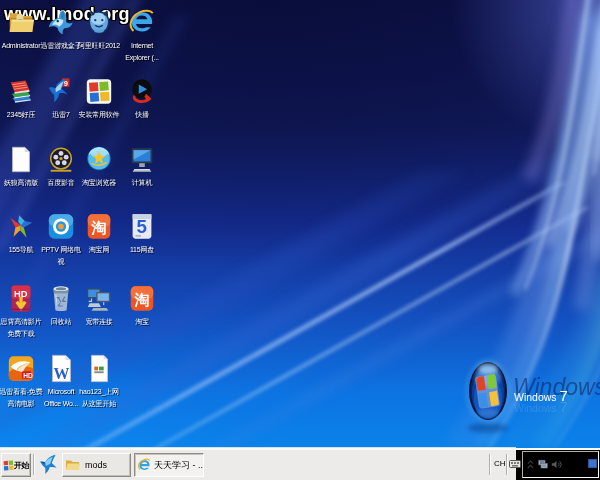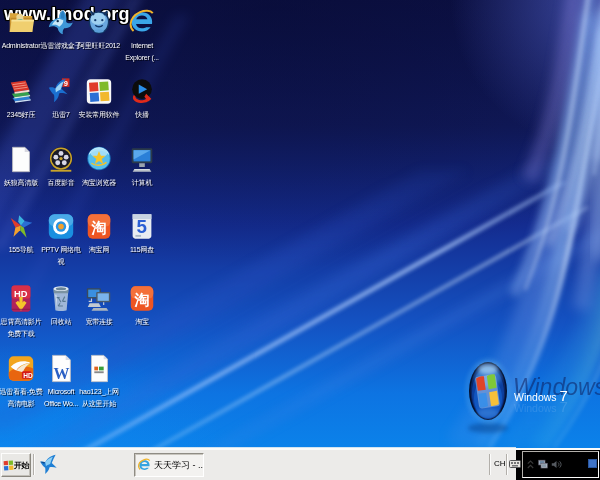--- a/index.html
+++ b/index.html
@@ -387,20 +387,27 @@
           </g>
         </svg>
         <span style="font-size:8px;letter-spacing:-0.5px;">开始</span>
       </div>
 <div class="sep" style="left:33px;"></div>
 <svg style="position:absolute;left:38px;top:5px;" width="22" height="22" viewBox="0 0 20 20">
 <path d="M2,8 C4,7.5 5,7.5 6.5,8.5 C8,5.5 11,2.5 16,1.5 C14.5,4 13.5,6.5 12.5,9 L17,13.5 C14,12.5 12,12.5 10.5,13 C10,15.5 8.5,17.5 6.5,19 C6.8,17 6.8,15 6.5,13.5 C5,12.5 3.5,10.5 2,8 Z" fill="#1f7fd4"></path>
 <path d="M6.5,8.5 C8,6.5 10.5,4.5 13.5,3.5 C12.5,5.8 11.8,7.8 11,10 C9.5,10.5 8,11.2 7.2,12 C7,10.8 6.8,9.5 6.5,8.5 Z" fill="#8fd0f5"></path>
 <path d="M2,8 C3,7.8 4.5,7.9 6.5,8.5 L5.5,9.8 Z" fill="#0c4a90"></path>
 </svg>
+<div class="btn" style="left:62px;width:69px;padding-left:3px;">
+<svg width="14" height="12" viewBox="0 0 14 12">
+          <path d="M0,1.5 L5,1.5 L6.5,3 L13,3 L13,11 L0,11 Z" fill="#d9ad45"></path>
+          <path d="M0,11 L1.5,4.5 L14,4.5 L13,11 Z" fill="#f0d98a"></path>
+        </svg>
+<span style="margin-left:5px;">mods</span>
+      </div>
 <div class="btn sunk" style="left:134px;width:70px;padding-left:2px;white-space:nowrap;overflow:hidden;">
 <svg width="15" height="16" viewBox="0 0 16 16" style="flex:none;">
           <path d="M8,3 C4.7,3 2.5,5.3 2.5,8.2 C2.5,11.2 4.8,13.2 8,13.2 C10,13.2 11.6,12.4 12.6,11 L10.2,11 C9.6,11.4 8.9,11.6 8,11.6 C6.3,11.6 5.1,10.7 4.8,9.3 L13.3,9.3 C13.4,8.9 13.4,8.5 13.4,8.1 C13.4,5.2 11.2,3 8,3 Z M4.9,7 C5.3,5.7 6.5,4.8 8,4.8 C9.5,4.8 10.6,5.7 10.9,7 Z" fill="#35a3e0"></path>
           <path d="M13.5,3.4 C12.3,1.7 9.3,1.6 6.7,2.7 C4,3.9 1.6,6.5 1.7,9.3 C1.8,10.9 2.4,12 3.3,12.8" fill="none" stroke="#f0b42a" stroke-width="1.4"></path>
         </svg>
 <span style="margin-left:2px;">天天学习 - ...</span>
       </div>
 <div class="sep" style="left:489px;"></div>
 <div style="position:absolute;left:494px;top:11px;font-size:8px;font-weight:normal;color:#000;">CH</div>
 <div class="sep" style="left:506px;"></div>

